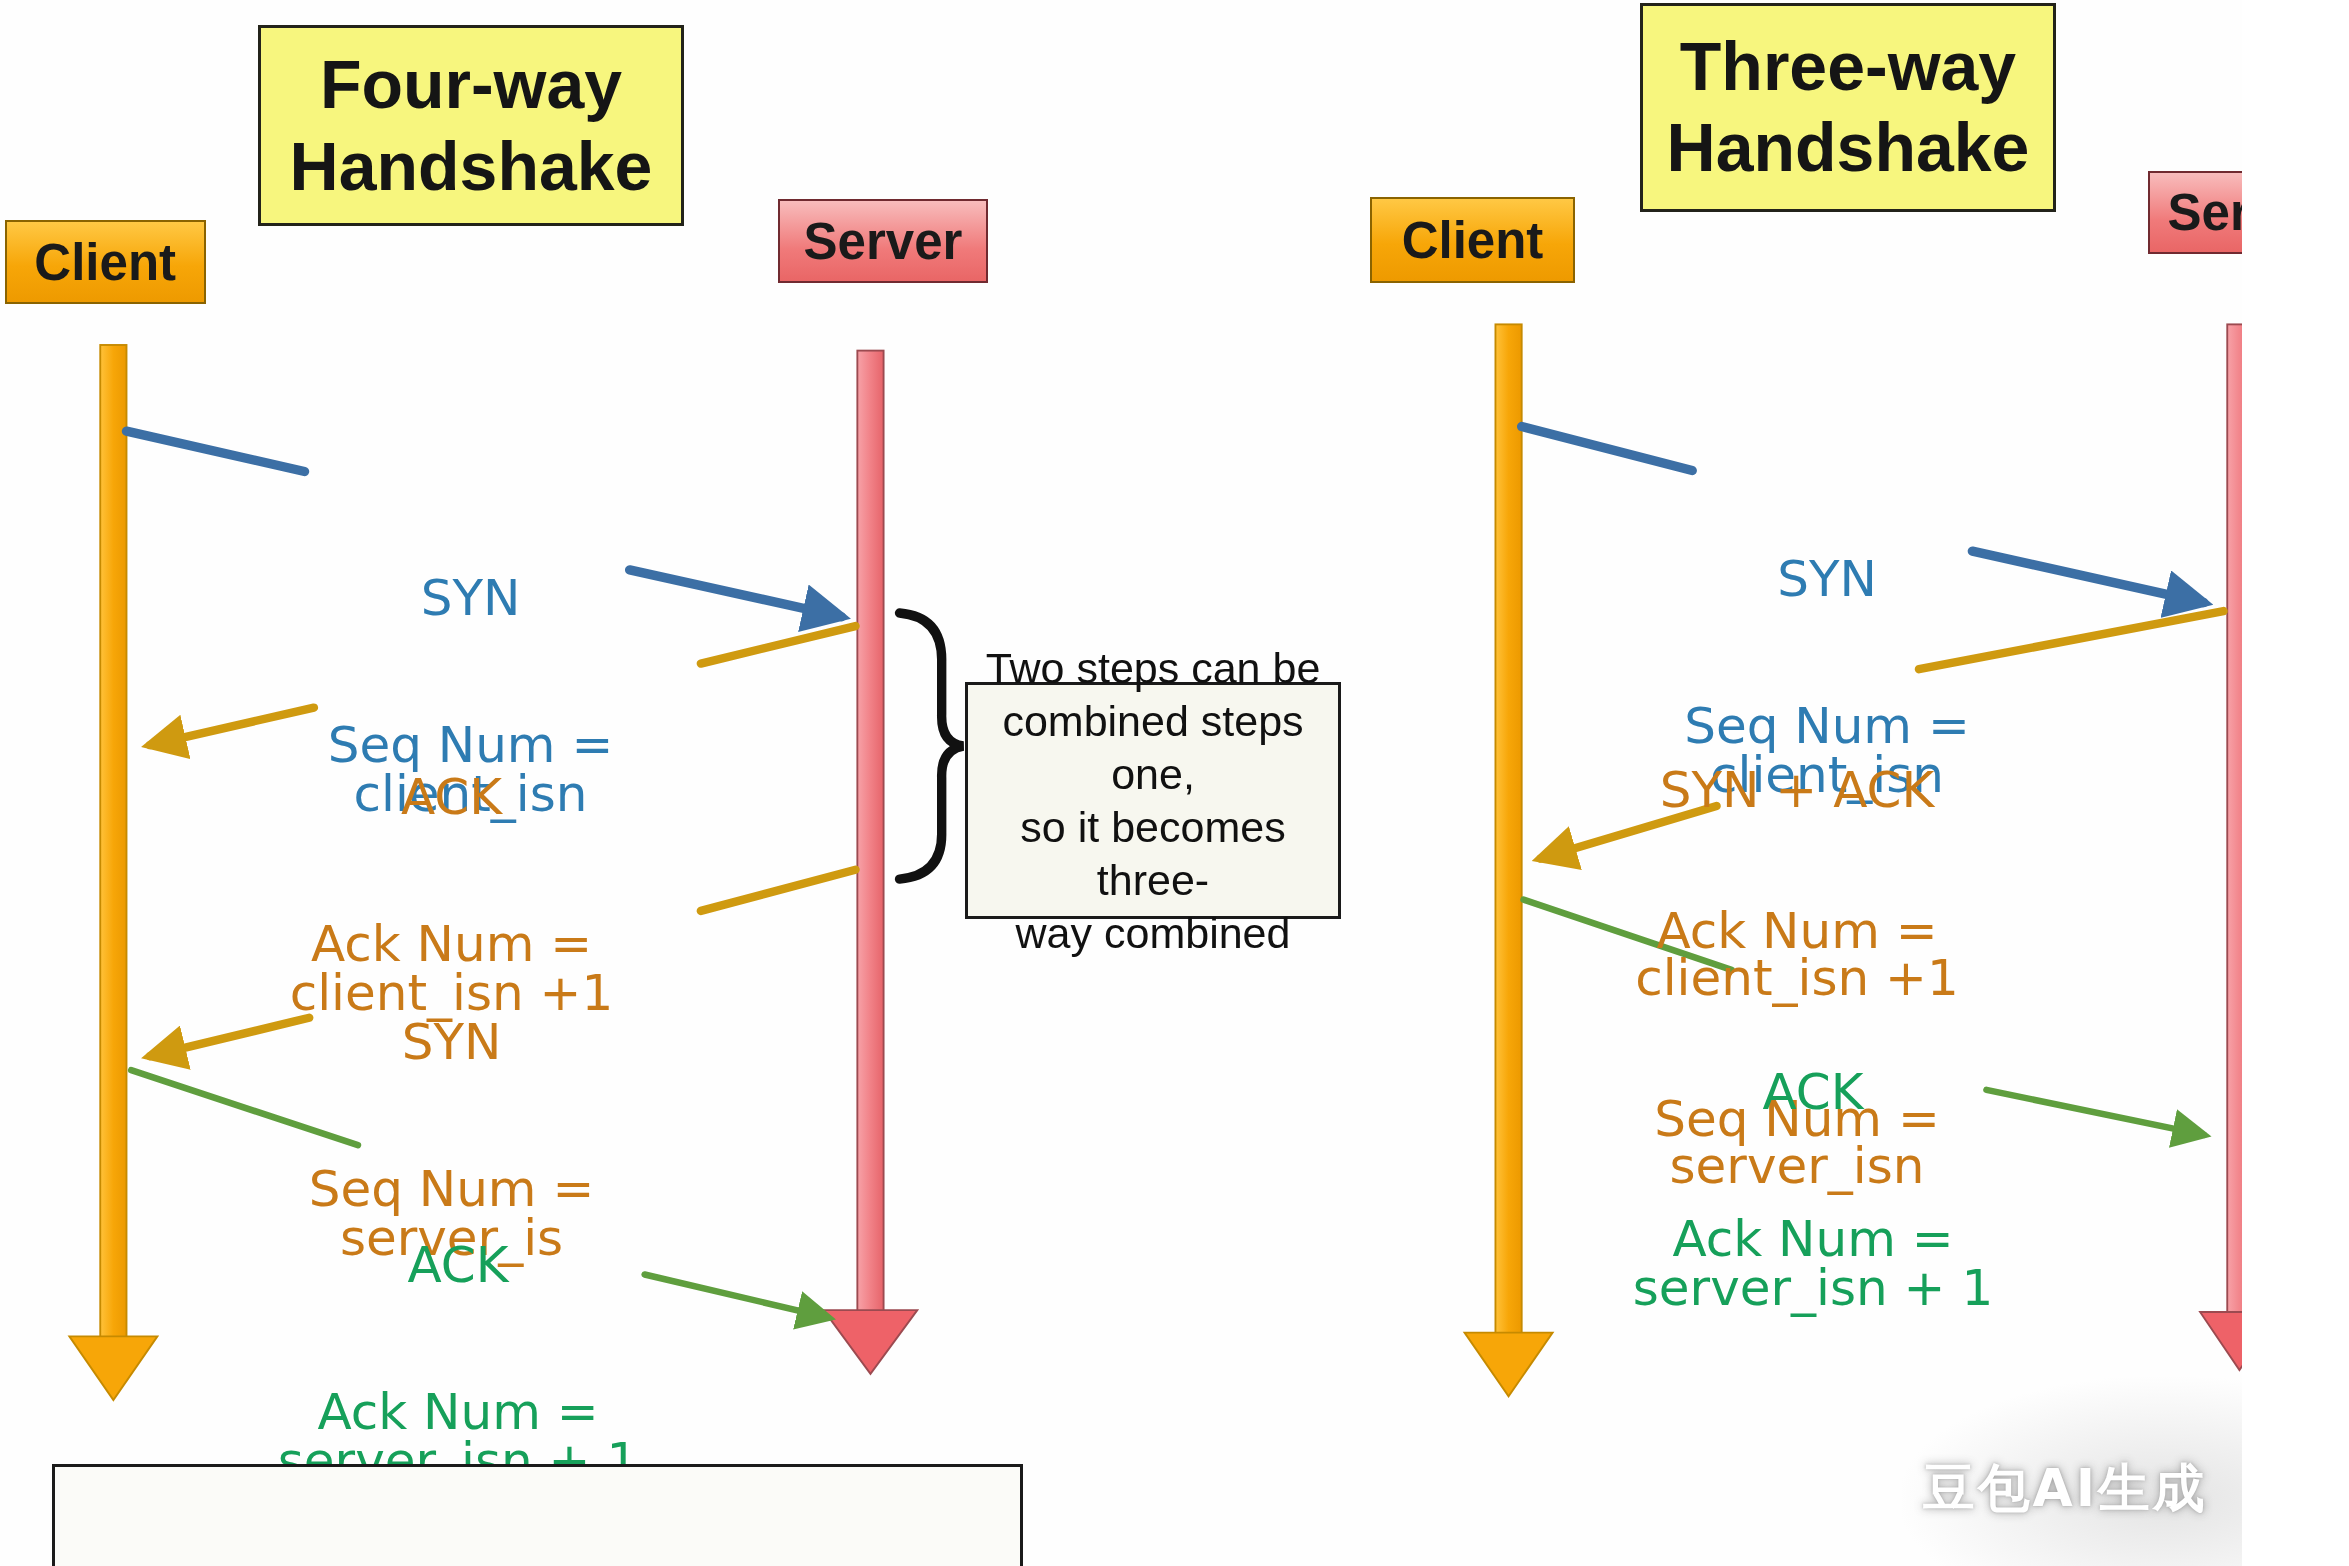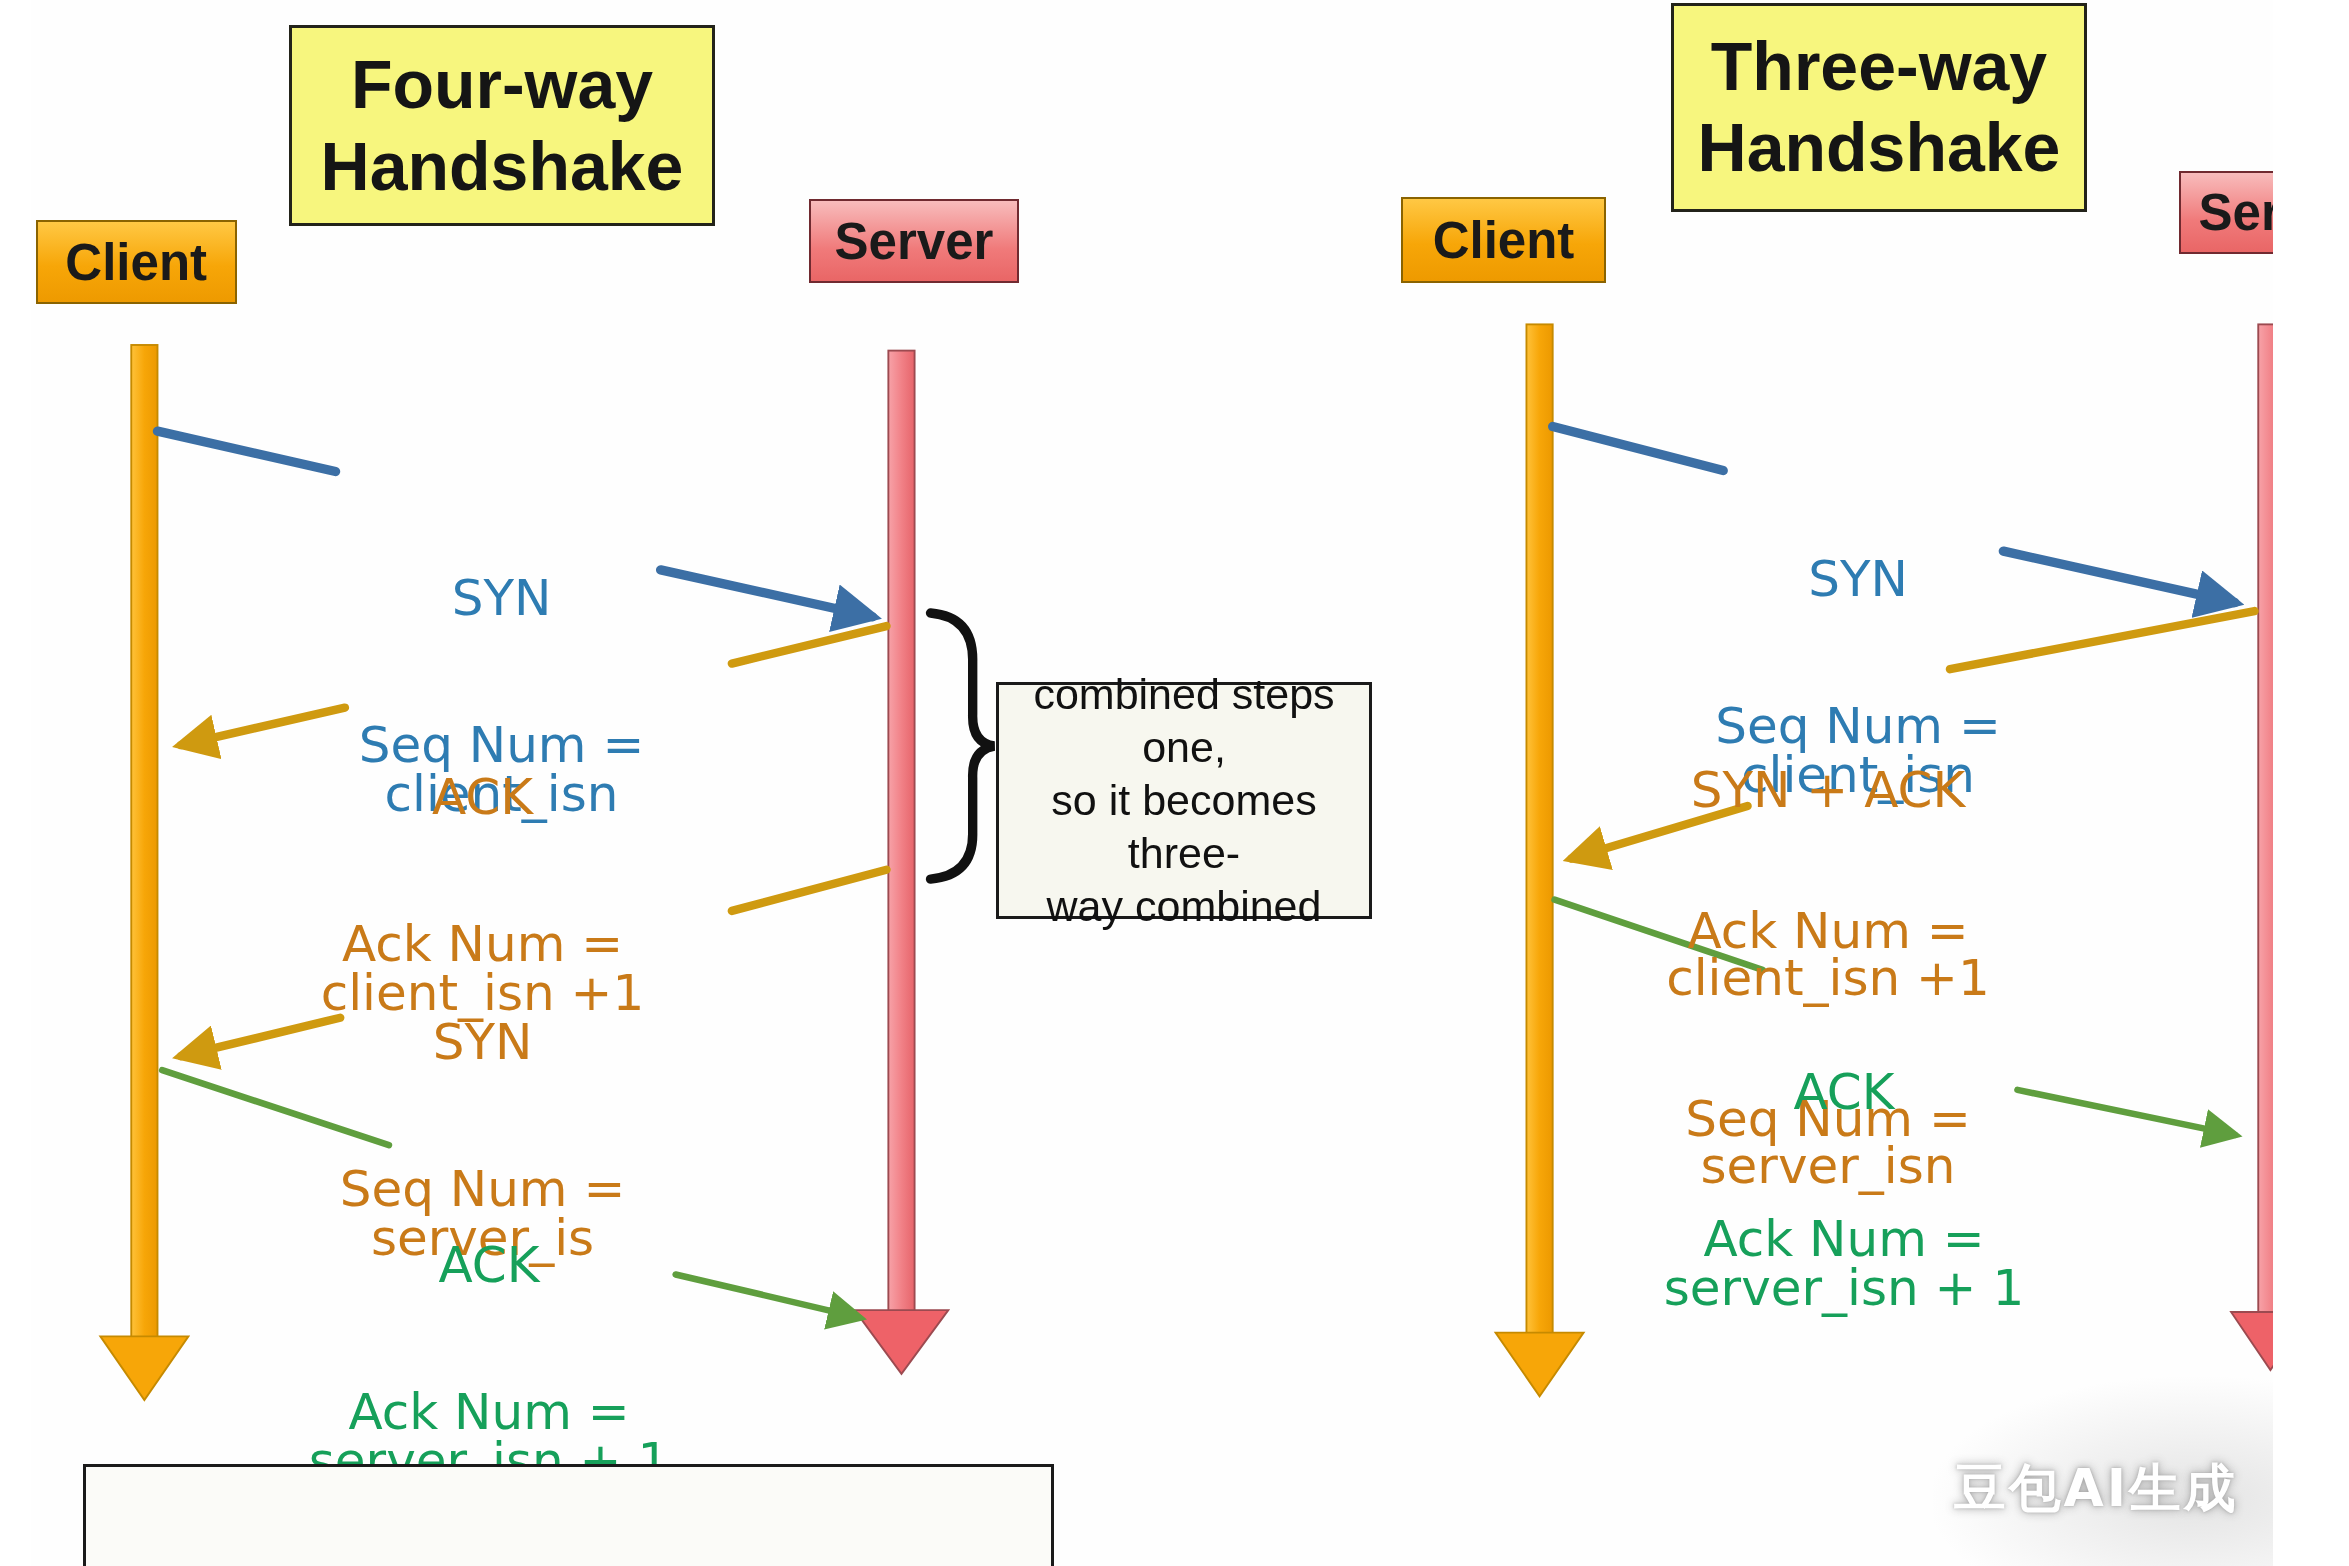--- a/index.html
+++ b/index.html
@@ -1,18 +1,18 @@
 <!DOCTYPE html>
 <html style="font-size:15px"><head>
 <meta charset="utf-8">
 <style>
   html,body{margin:0;padding:0;background:#ffffff;}
   .canvas{
     position:relative;width:2242px;height:1567px;background:#fefefe;
-    overflow:hidden;font-family:"Liberation Sans",sans-serif;margin-left:31px;
+    overflow:hidden;font-family:"Liberation Sans",sans-serif;
   }
   .abs{position:absolute;}
   svg.layer{position:absolute;left:0;top:0;}
   
   .title-box{
     background:#f7f67e;border:3.7px solid #23231a;color:#151515;
     display:flex;align-items:center;justify-content:center;text-align:center;
     font-weight:bold;font-size:68px;line-height:1.2;
   }
   
@@ -157,20 +157,21 @@
   <div class="abs msg c-orange" style="left:236px;top:920px;width:431px;">
     <div>SYN</div>
     <div>Seq Num = server_is</div>
   </div>
   <div class="abs msg c-green" style="left:234px;top:1143px;width:448px;">
     <div>ACK</div>
     <div>Ack Num = server_isn + 1</div>
   </div>
 
   <div class="abs note" style="left:965px;top:682px;width:370px;height:231px;">
+    <div>Two steps can be</div>
     <div>combined steps one,</div>
     <div>so it becomes three-</div>
     <div>way combined</div>
   </div>
 
   <div class="abs msg c-blue" style="left:1616px;top:457px;width:422px;">
     <div>SYN</div>
     <div>Seq Num = client_isn</div>
   </div>
   <div class="abs msg c-orange" style="left:1586px;top:673px;width:422px;line-height:47px;">

